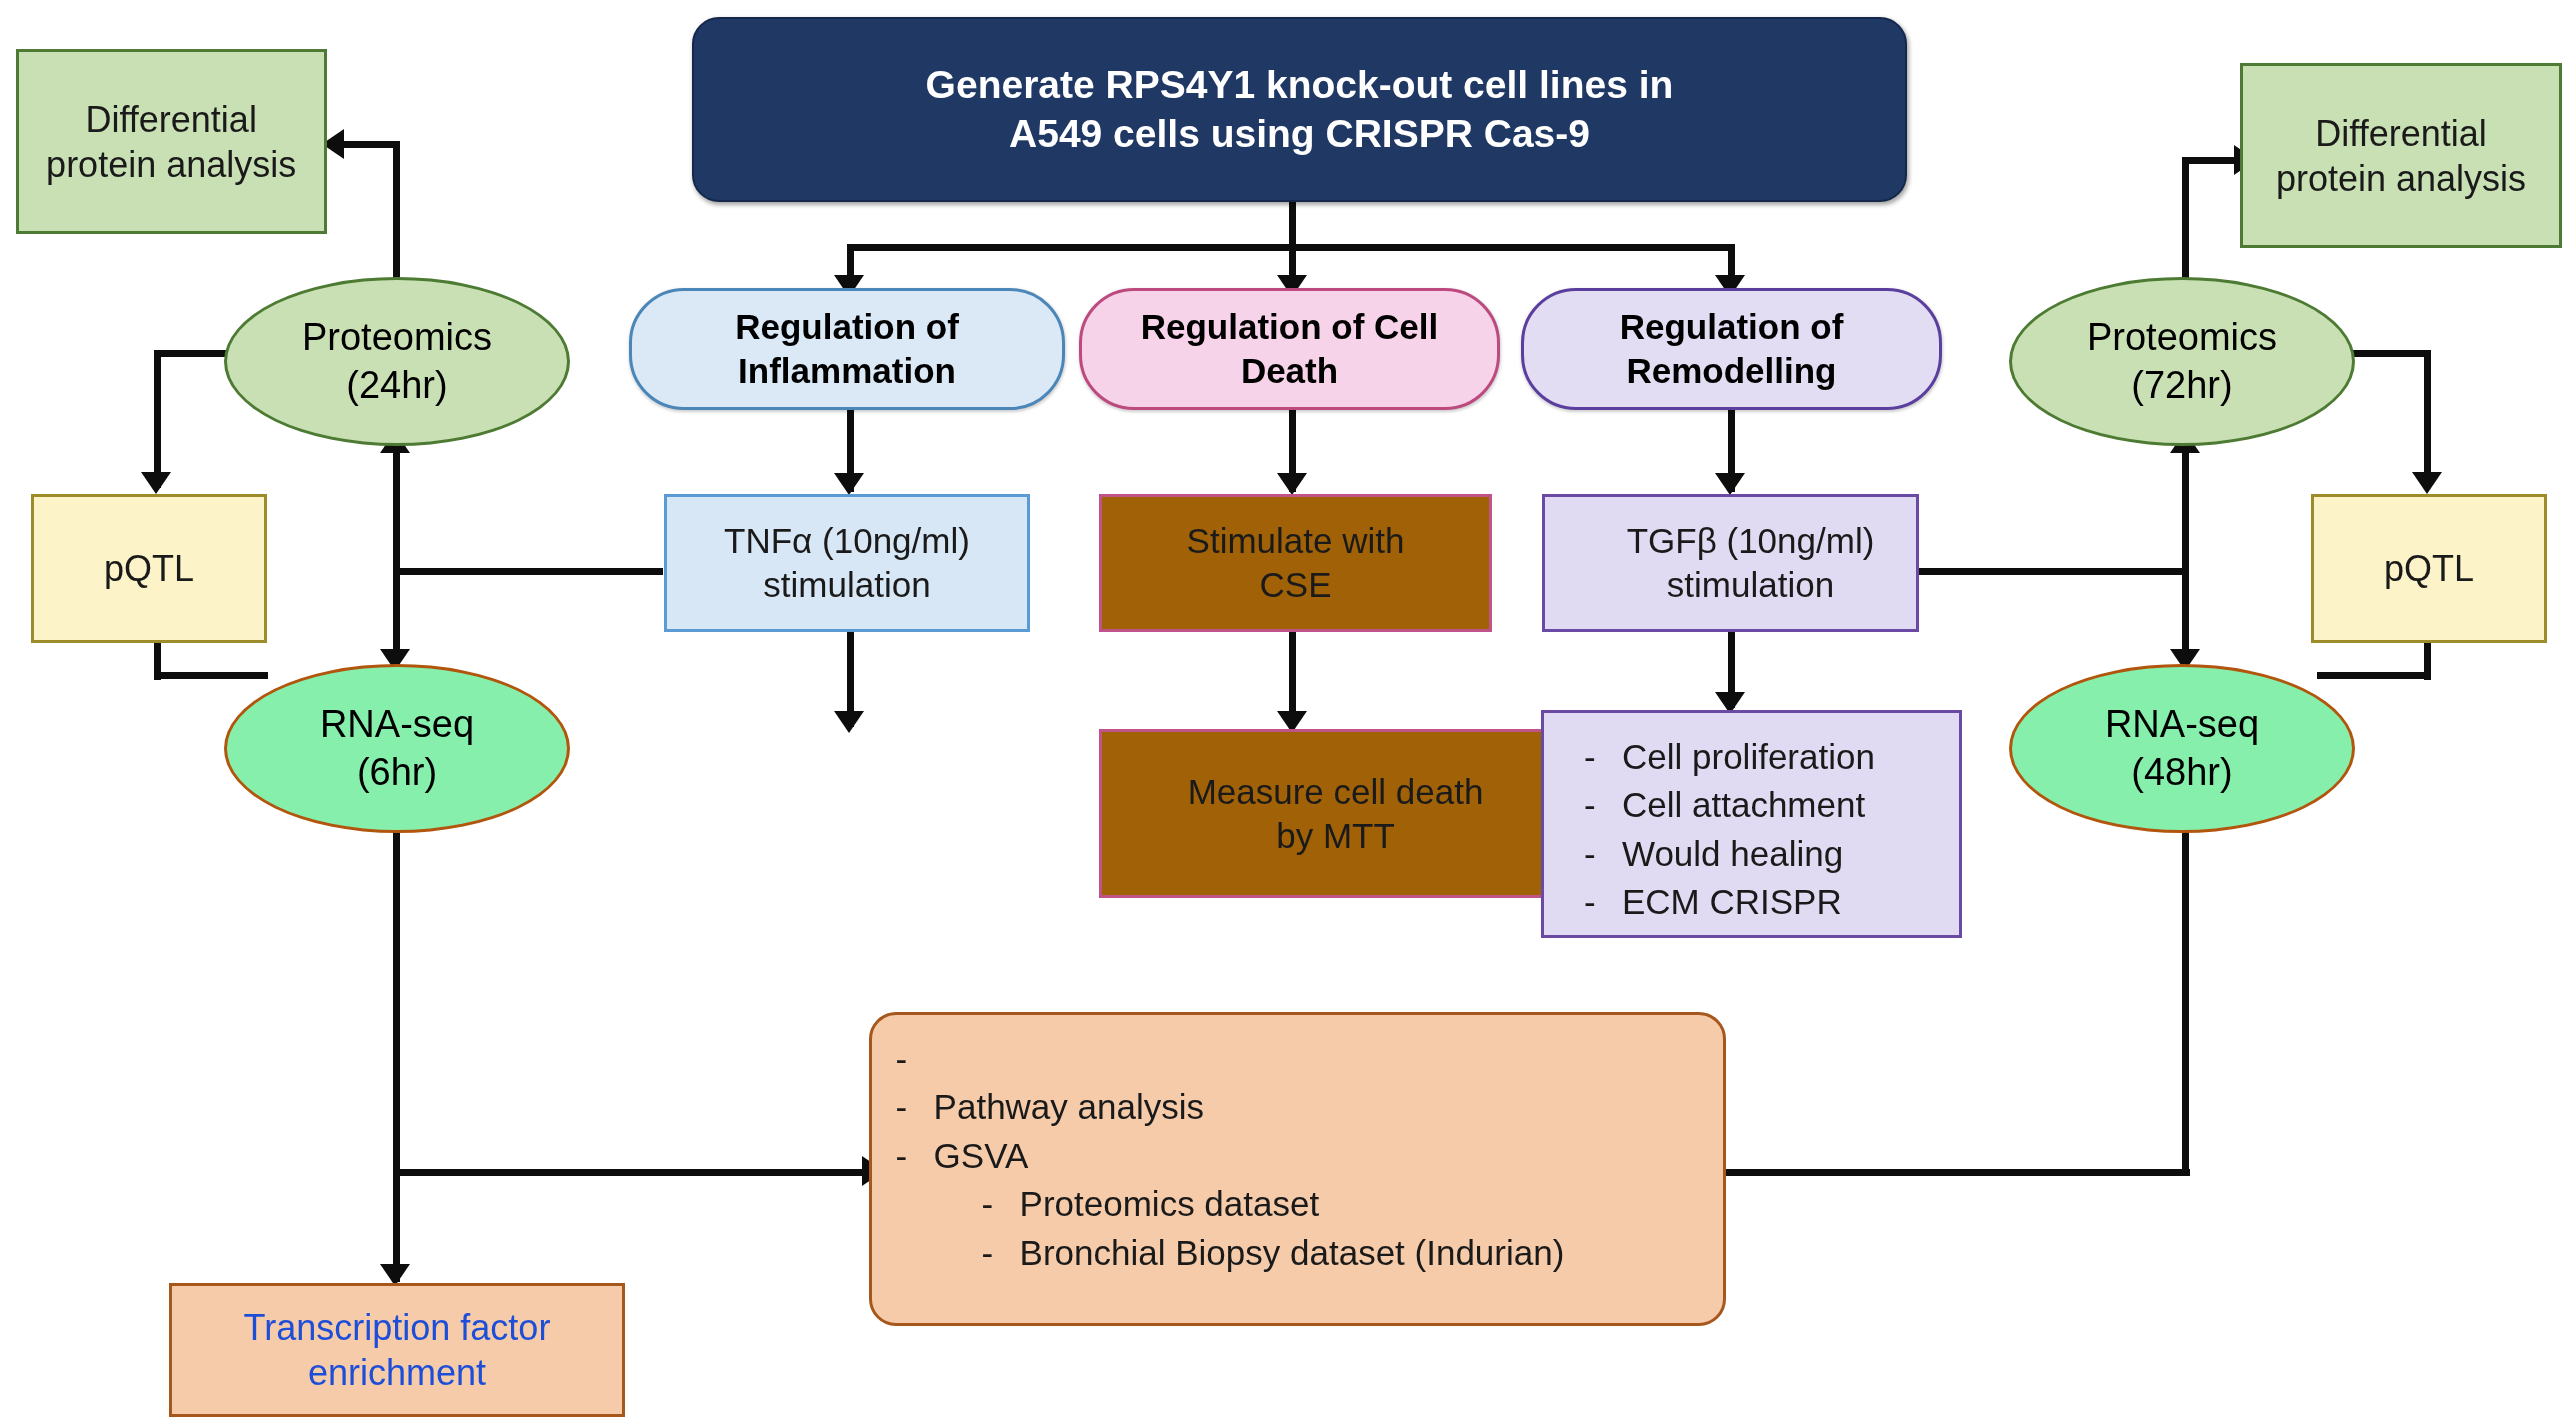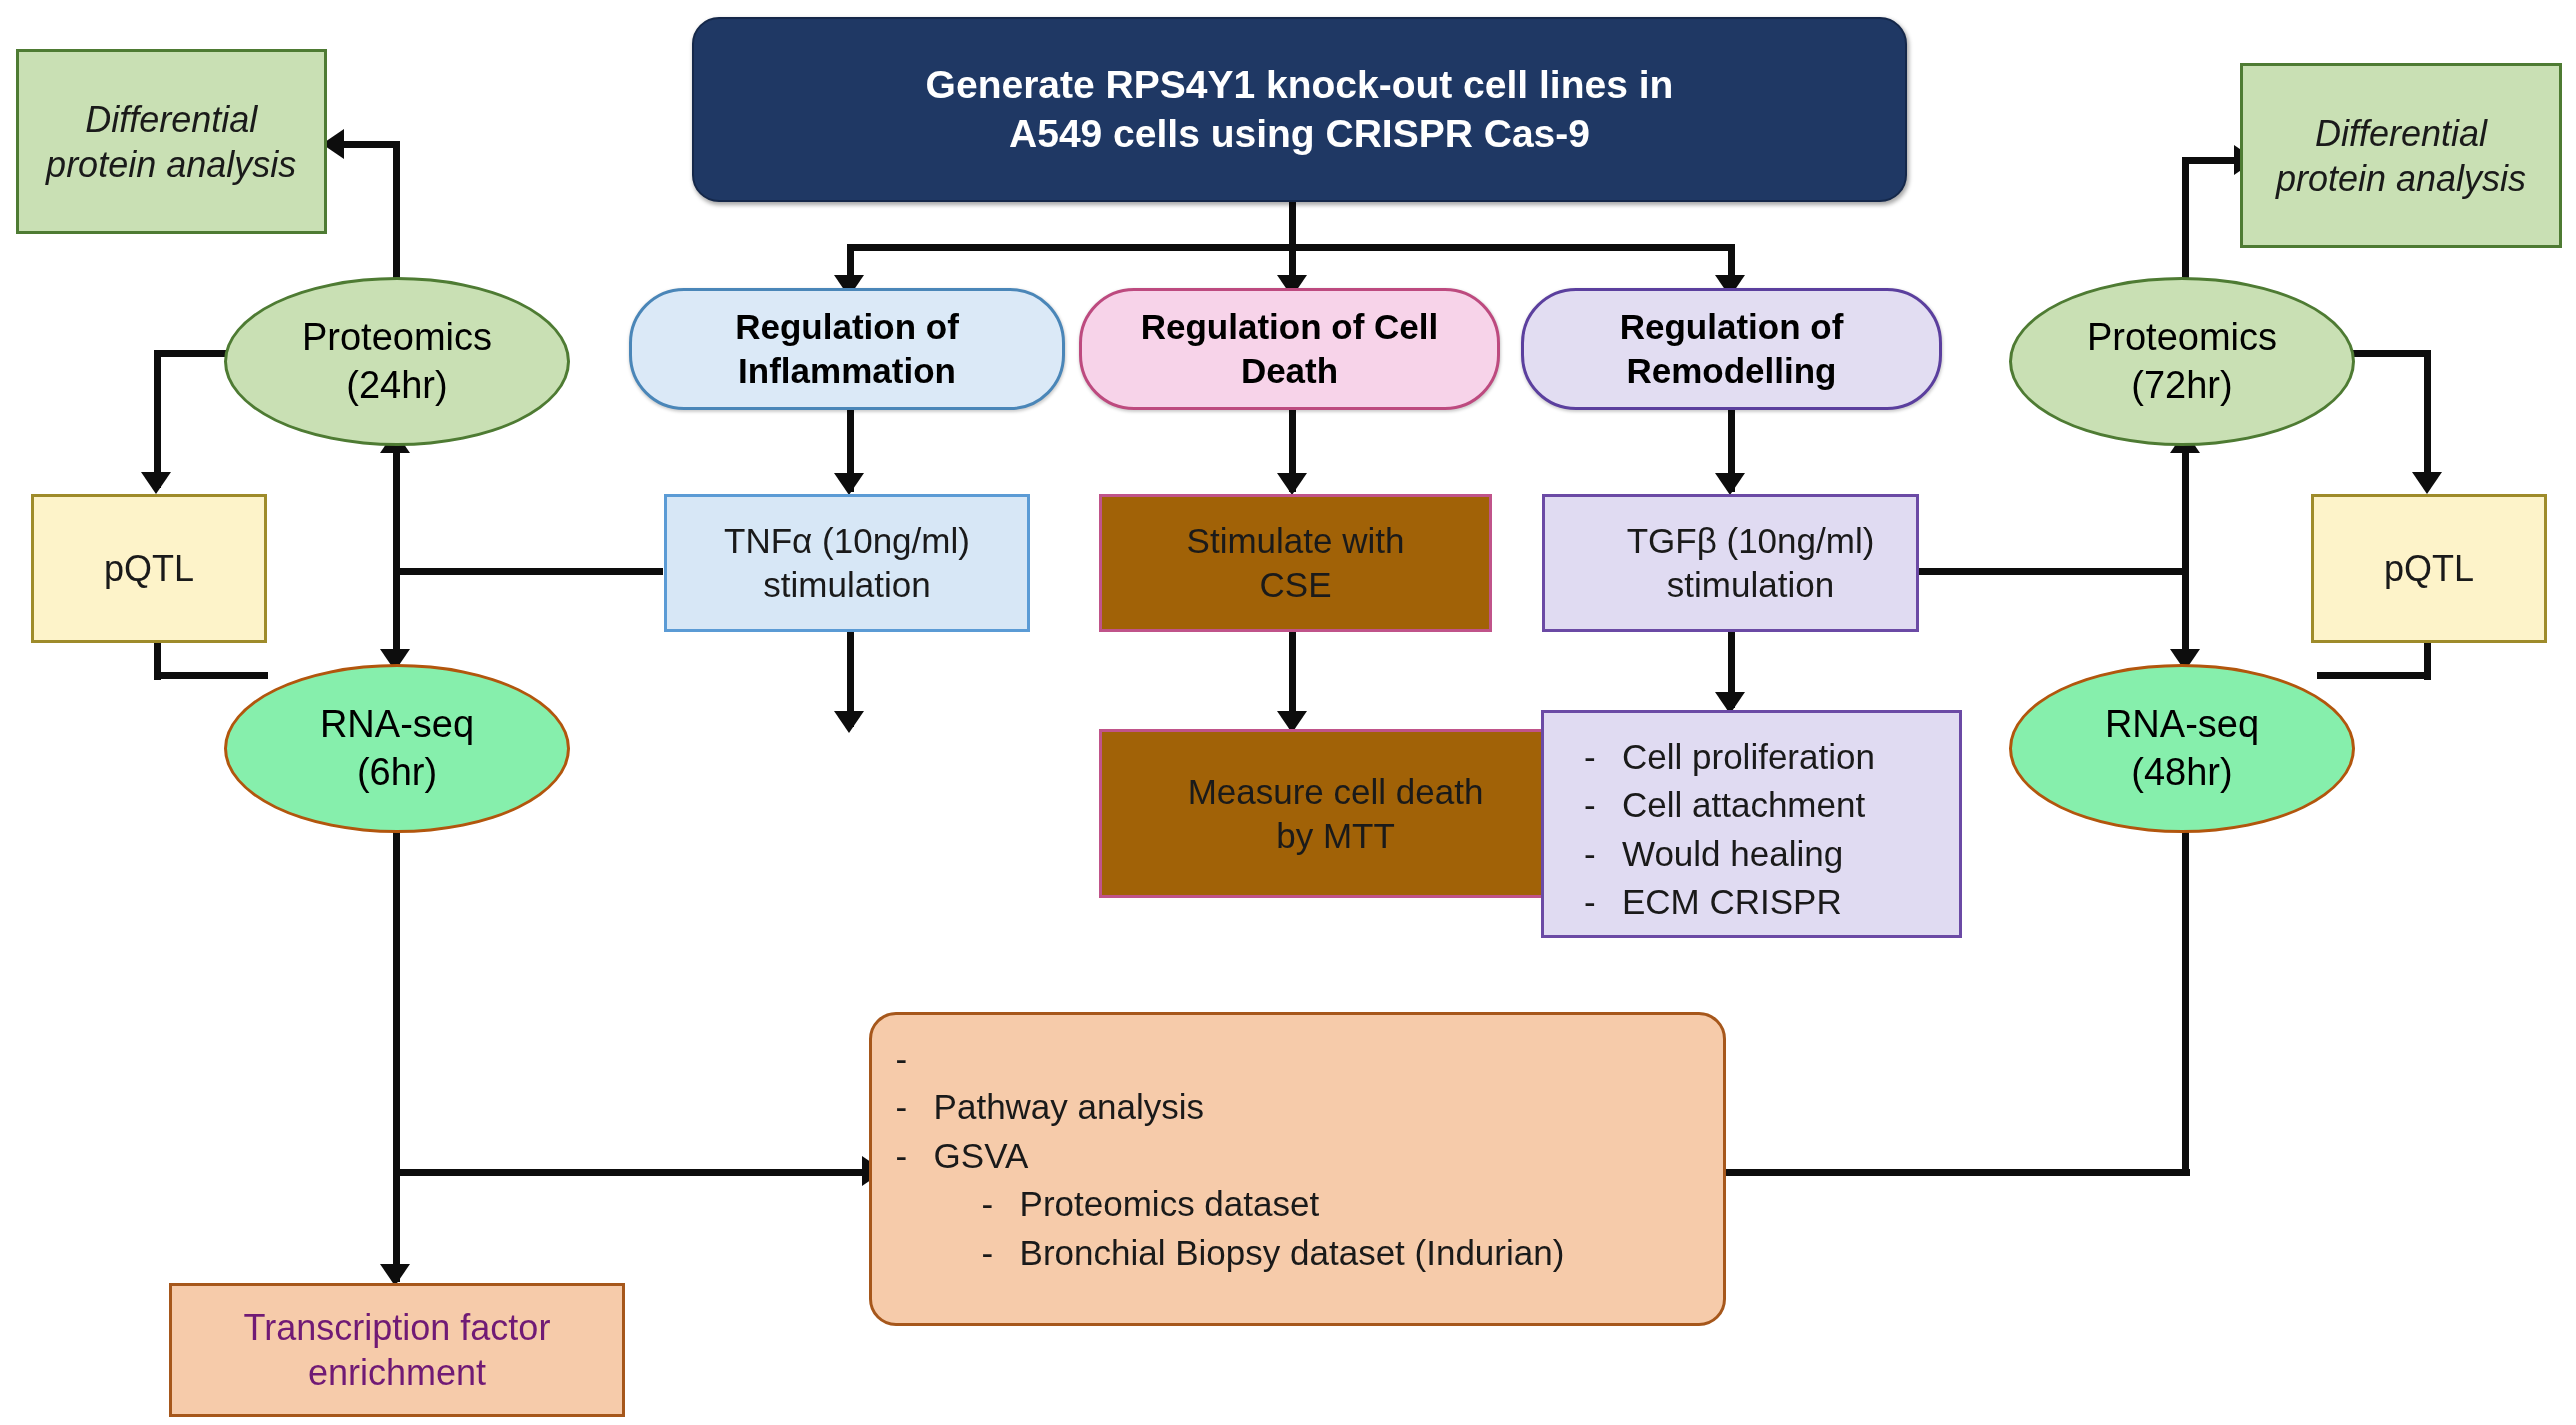--- a/index.html
+++ b/index.html
@@ -6,40 +6,40 @@
   body{font-family:"Liberation Sans", sans-serif;}
   #stage{position:relative;width:2576px;height:1425px;background:#ffffff;overflow:hidden;}
 
   .node{position:absolute;box-sizing:border-box;display:flex;align-items:center;
         justify-content:center;text-align:center;line-height:1.25;}
   .node .txt{white-space:pre-line;}
 
   
   .title-box{background:#1f3864;border:2.4px solid #15284a;border-radius:27px;color:#ffffff;
              font-weight:bold;font-size:39px;box-shadow:1.6px 2.4px 4.7px rgba(0,0,0,.35);}
-  .green-box{background:#c9e0b4;border:3.1px solid #4e7b33;color:#1a1a1a;font-size:36px;font-style:italic;}
+  .green-box{background:#c9e0b4;border:3.1px solid #4e7b33;color:#1a1a1a;font-size:36px;}
   .yellow-box{background:#fdf3c9;border:3.1px solid #9e8b2a;color:#1a1a1a;font-size:36px;}
   .ellipse{border-radius:50%;font-weight:normal;font-size:38px;color:#000;}
   .ellipse.green{background:#c9e0b4;border:3.9px solid #4e7b33;}
   .ellipse.orange{background:#86efac;border:3.9px solid #b2560d;}
 
   .stadium{border-radius:55px;font-weight:bold;font-size:35px;color:#000;
            box-shadow:0.8px 1.6px 3.1px rgba(0,0,0,.20);}
   .stadium.blue{background:#dbe9f7;border:3.9px solid #4a86b8;}
   .stadium.pink{background:#f7d3e9;border:3.9px solid #bd4a7f;}
   .stadium.purple{background:#e2ddf2;border:3.9px solid #5b3f9e;}
 
   .flat{font-size:35px;color:#1a1a1a;}
   .flat.blue{background:#d7e7f6;border:3.1px solid #5b9bd5;}
   .flat.pink{background:#a16207;border:3.1px solid #c0538a;}
   .flat.purple{background:#e0dbf2;border:3.1px solid #6b4aa5;padding-left:40px;}
 
   .orange-round{background:#f6cbaa;border:3.9px solid #a6571b;border-radius:27px;
                 color:#1a1a1a;font-size:35px;}
-  .orange-flat{background:#f6cbaa;border:3.9px solid #a6571b;color:#701a75;font-size:36px;}
+  .orange-flat{background:#f6cbaa;border:3.9px solid #a6571b;color:#1d4ed8;font-size:36px;}
 
   .listnode{display:block;padding:17.3px 20.4px 17.3px 23.6px;}
   .listnode ul{list-style:none;margin:0;padding:0;}
   .listnode li{display:flex;gap:27px;align-items:baseline;margin:4.7px 0;text-align:left;}
   .listnode li .dash{width:11px;flex:0 0 11px;}
   .listnode .sub{padding-left:86px;}
 
   
   .ln{position:absolute;background:#0d0d0d;}
   .ah{position:absolute;width:0;height:0;}

